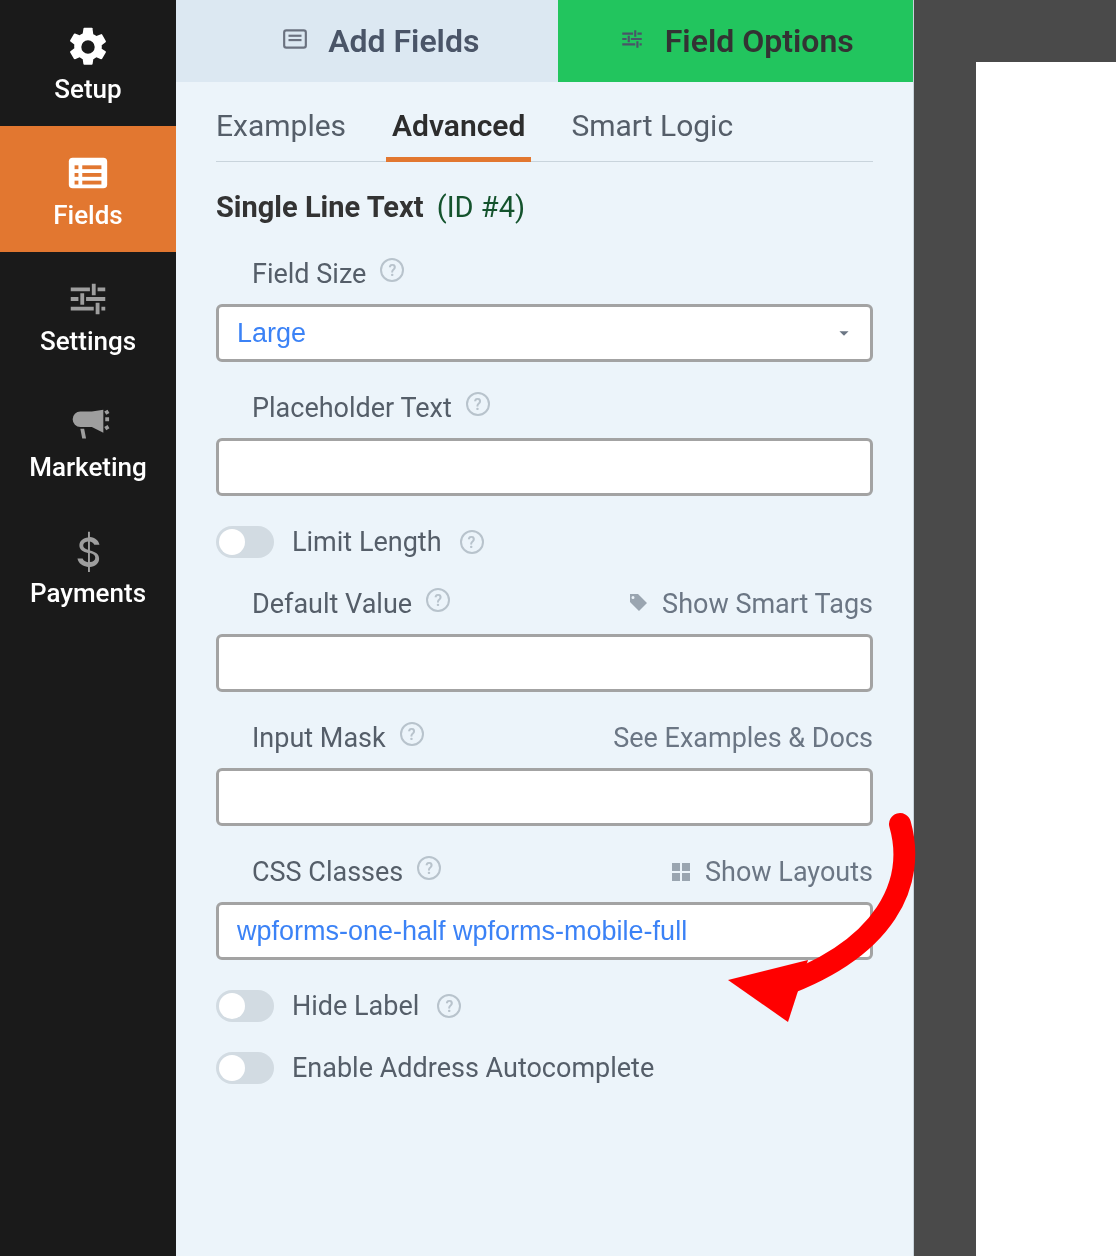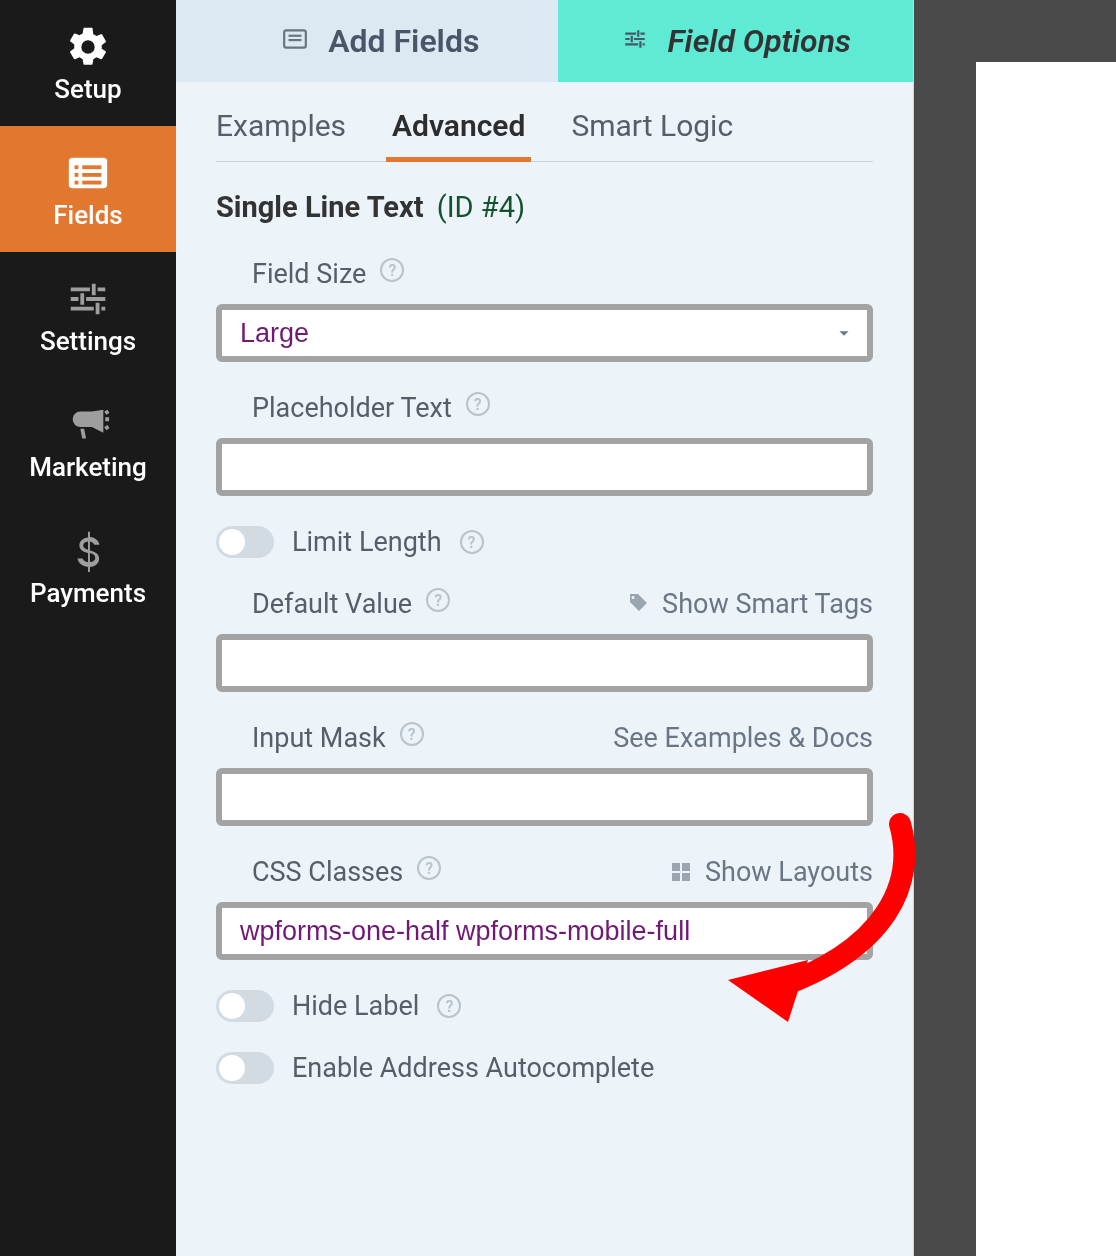--- a/index.html
+++ b/index.html
@@ -15,40 +15,40 @@
   .side-item.settings .lbl, .side-item.marketing .lbl, .side-item.payments .lbl { color:#fff;}
   
   .panel-wrap { flex:1; position:relative; display:flex;}
   .panel { width:738px; height:100%; background:#ecf4fa; border-right:1px solid #c9d4dc; position:relative; display:flex; flex-direction:column;}
   .preview-area { flex:1; background:#4a4a4a; position:relative;}
   .preview-card { position:absolute; top:62px; left:62px; right:0; bottom:0; background:#fff; }
   
   .top-tabs { display:flex; height:82px; }
   .top-tab { flex:1; display:flex; align-items:center; justify-content:center; gap:18px; font-size:32px; font-weight:600; color:#4a5568; cursor:pointer;}
   .top-tab.add { background:#dce8f2;padding-left:26px;}
-  .top-tab.opts { background:#5eead4; color:#333;font-style:italic;}
+  .top-tab.opts { background:#22c55e; color:#333;}
   .top-tab svg { width:30px; height:26px; fill:#6b7280;}
   .top-tab.opts svg { fill:#4a5568;}
   .sub-tabs-wrap { padding:26px 0 0 0;}
   .sub-tabs-inner { display:flex; gap:46px; margin:0 40px; border-bottom:1px solid #c9d4dc;}
   .sub-tab { font-size:30px; color:#555e69; padding:0 0 18px 0; cursor:pointer; position:relative; font-weight:400;}
   .sub-tab.active { color:#2d2d2d; font-weight:600;}
   .sub-tab.active::after { content:""; position:absolute; left:-6px; right:-6px; bottom:-1px; height:5px; background:#e27730;}
   
   .content { padding:28px 40px 0 40px;}
   .title-row { font-size:29px; margin-bottom:34px;}
   .title-row .t1 { font-weight:700; color:#333;}
   .title-row .t2 { color:#14532d; font-weight:400; margin-left:6px;}
   .field-group { margin-bottom:30px;}
   .field-label-row { display:flex; align-items:center; justify-content:space-between; margin-bottom:14px;}
   .field-label { font-size:27px; color:#555e69; font-weight:400; display:flex; gap:14px;margin-left:36px;}
   .help { display:inline-flex; width:24px; height:24px; border:2px solid #b8c3cc; border-radius:50%; align-items:center; justify-content:center; font-size:16px; color:#b8c3cc; font-weight:600;}
   .link-action { display:flex; align-items:center; gap:12px; color:#6b7684; font-size:27px; cursor:pointer;}
   .link-action svg { width:24px; height:24px; fill:#9aa5b0;}
-  .input, .select { width:100%; height:58px; border:6px solid #a3a3a3; border-radius:6px; background:#fff; font-size:27px; padding:8px 18px; color:#701a75;}
+  .input, .select { width:100%; height:58px; border:3px solid #a3a3a3; border-radius:6px; background:#fff; font-size:27px; padding:8px 18px; color:#3b82f6;}
   .select { appearance:none; background:#fff; position:relative;}
   .select-wrap { position:relative;}
   .select-wrap svg { position:absolute; right:18px; top:50%; transform:translateY(-50%); width:22px; height:22px; fill:#6b7684; pointer-events:none;}
   .toggle-row { display:flex; align-items:center; gap:18px; margin-bottom:30px;}
   .toggle { width:58px; height:32px; background:#d2dbe2; border-radius:20px; position:relative; cursor:pointer;}
   .toggle::after { content:""; position:absolute; width:26px; height:26px; border-radius:50%; background:#fff; top:3px; left:3px;}
   .toggle-label { font-size:27px; color:#555e69;}
   
   .arrow-annot { position:absolute; pointer-events:none; z-index:50;}
 </style>

